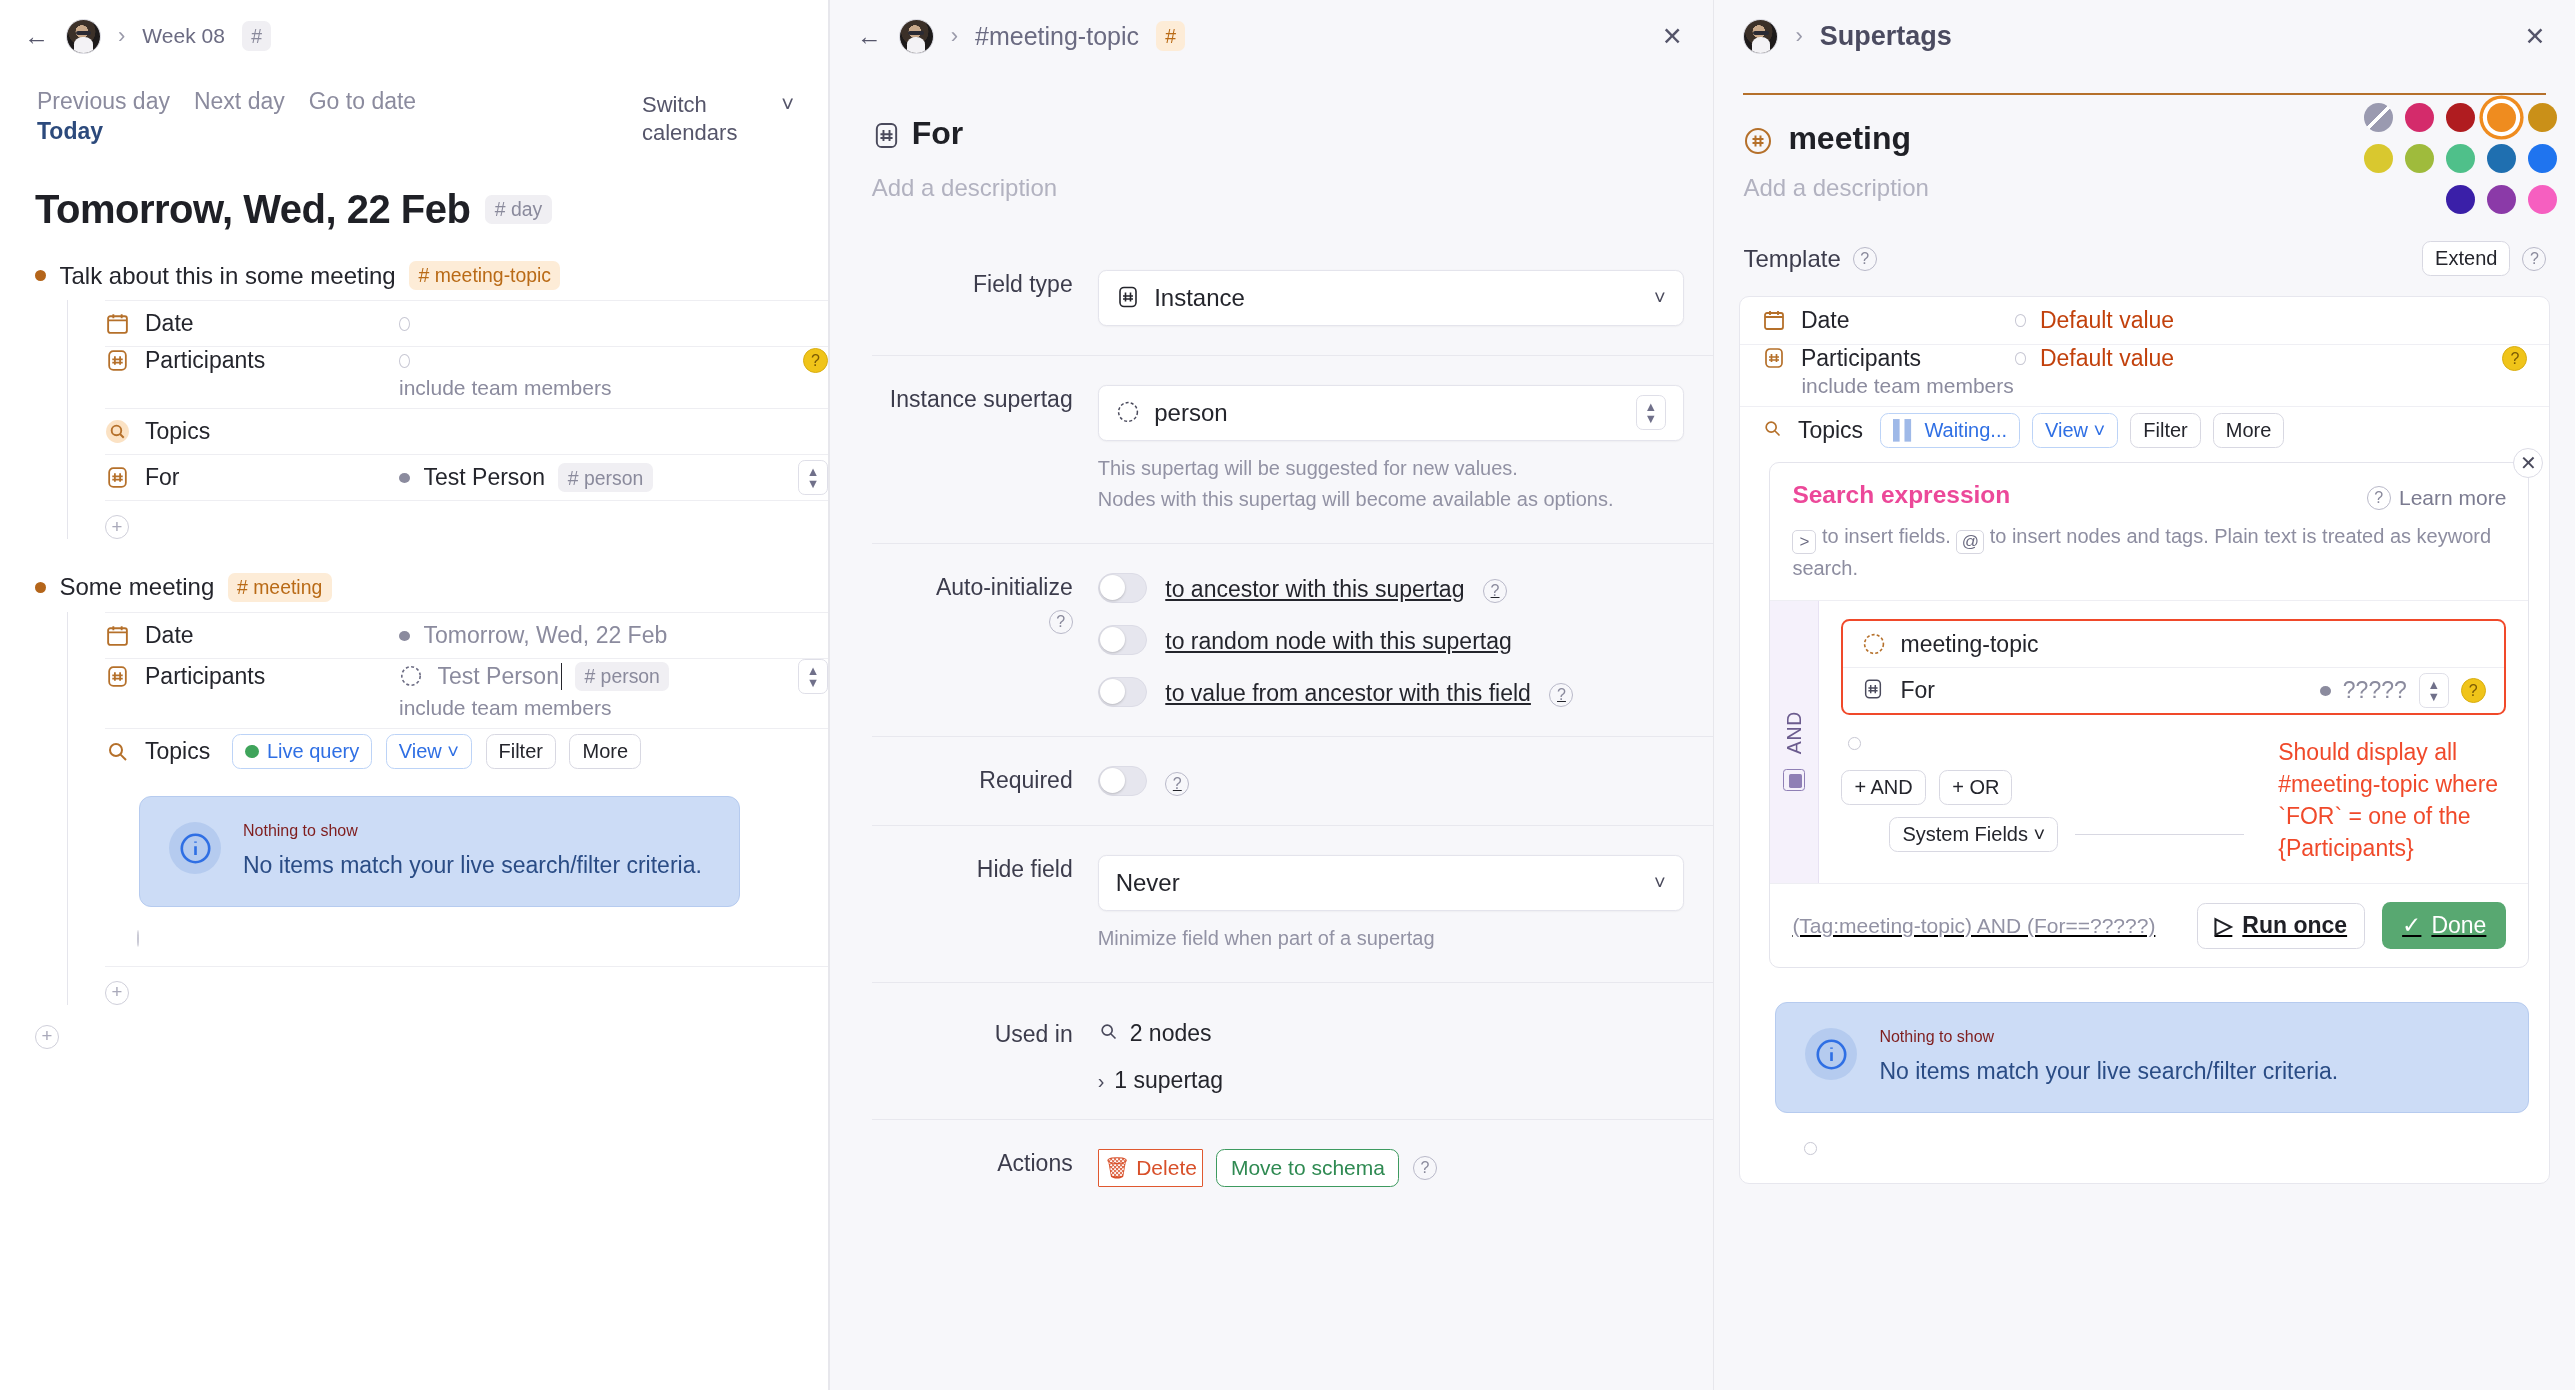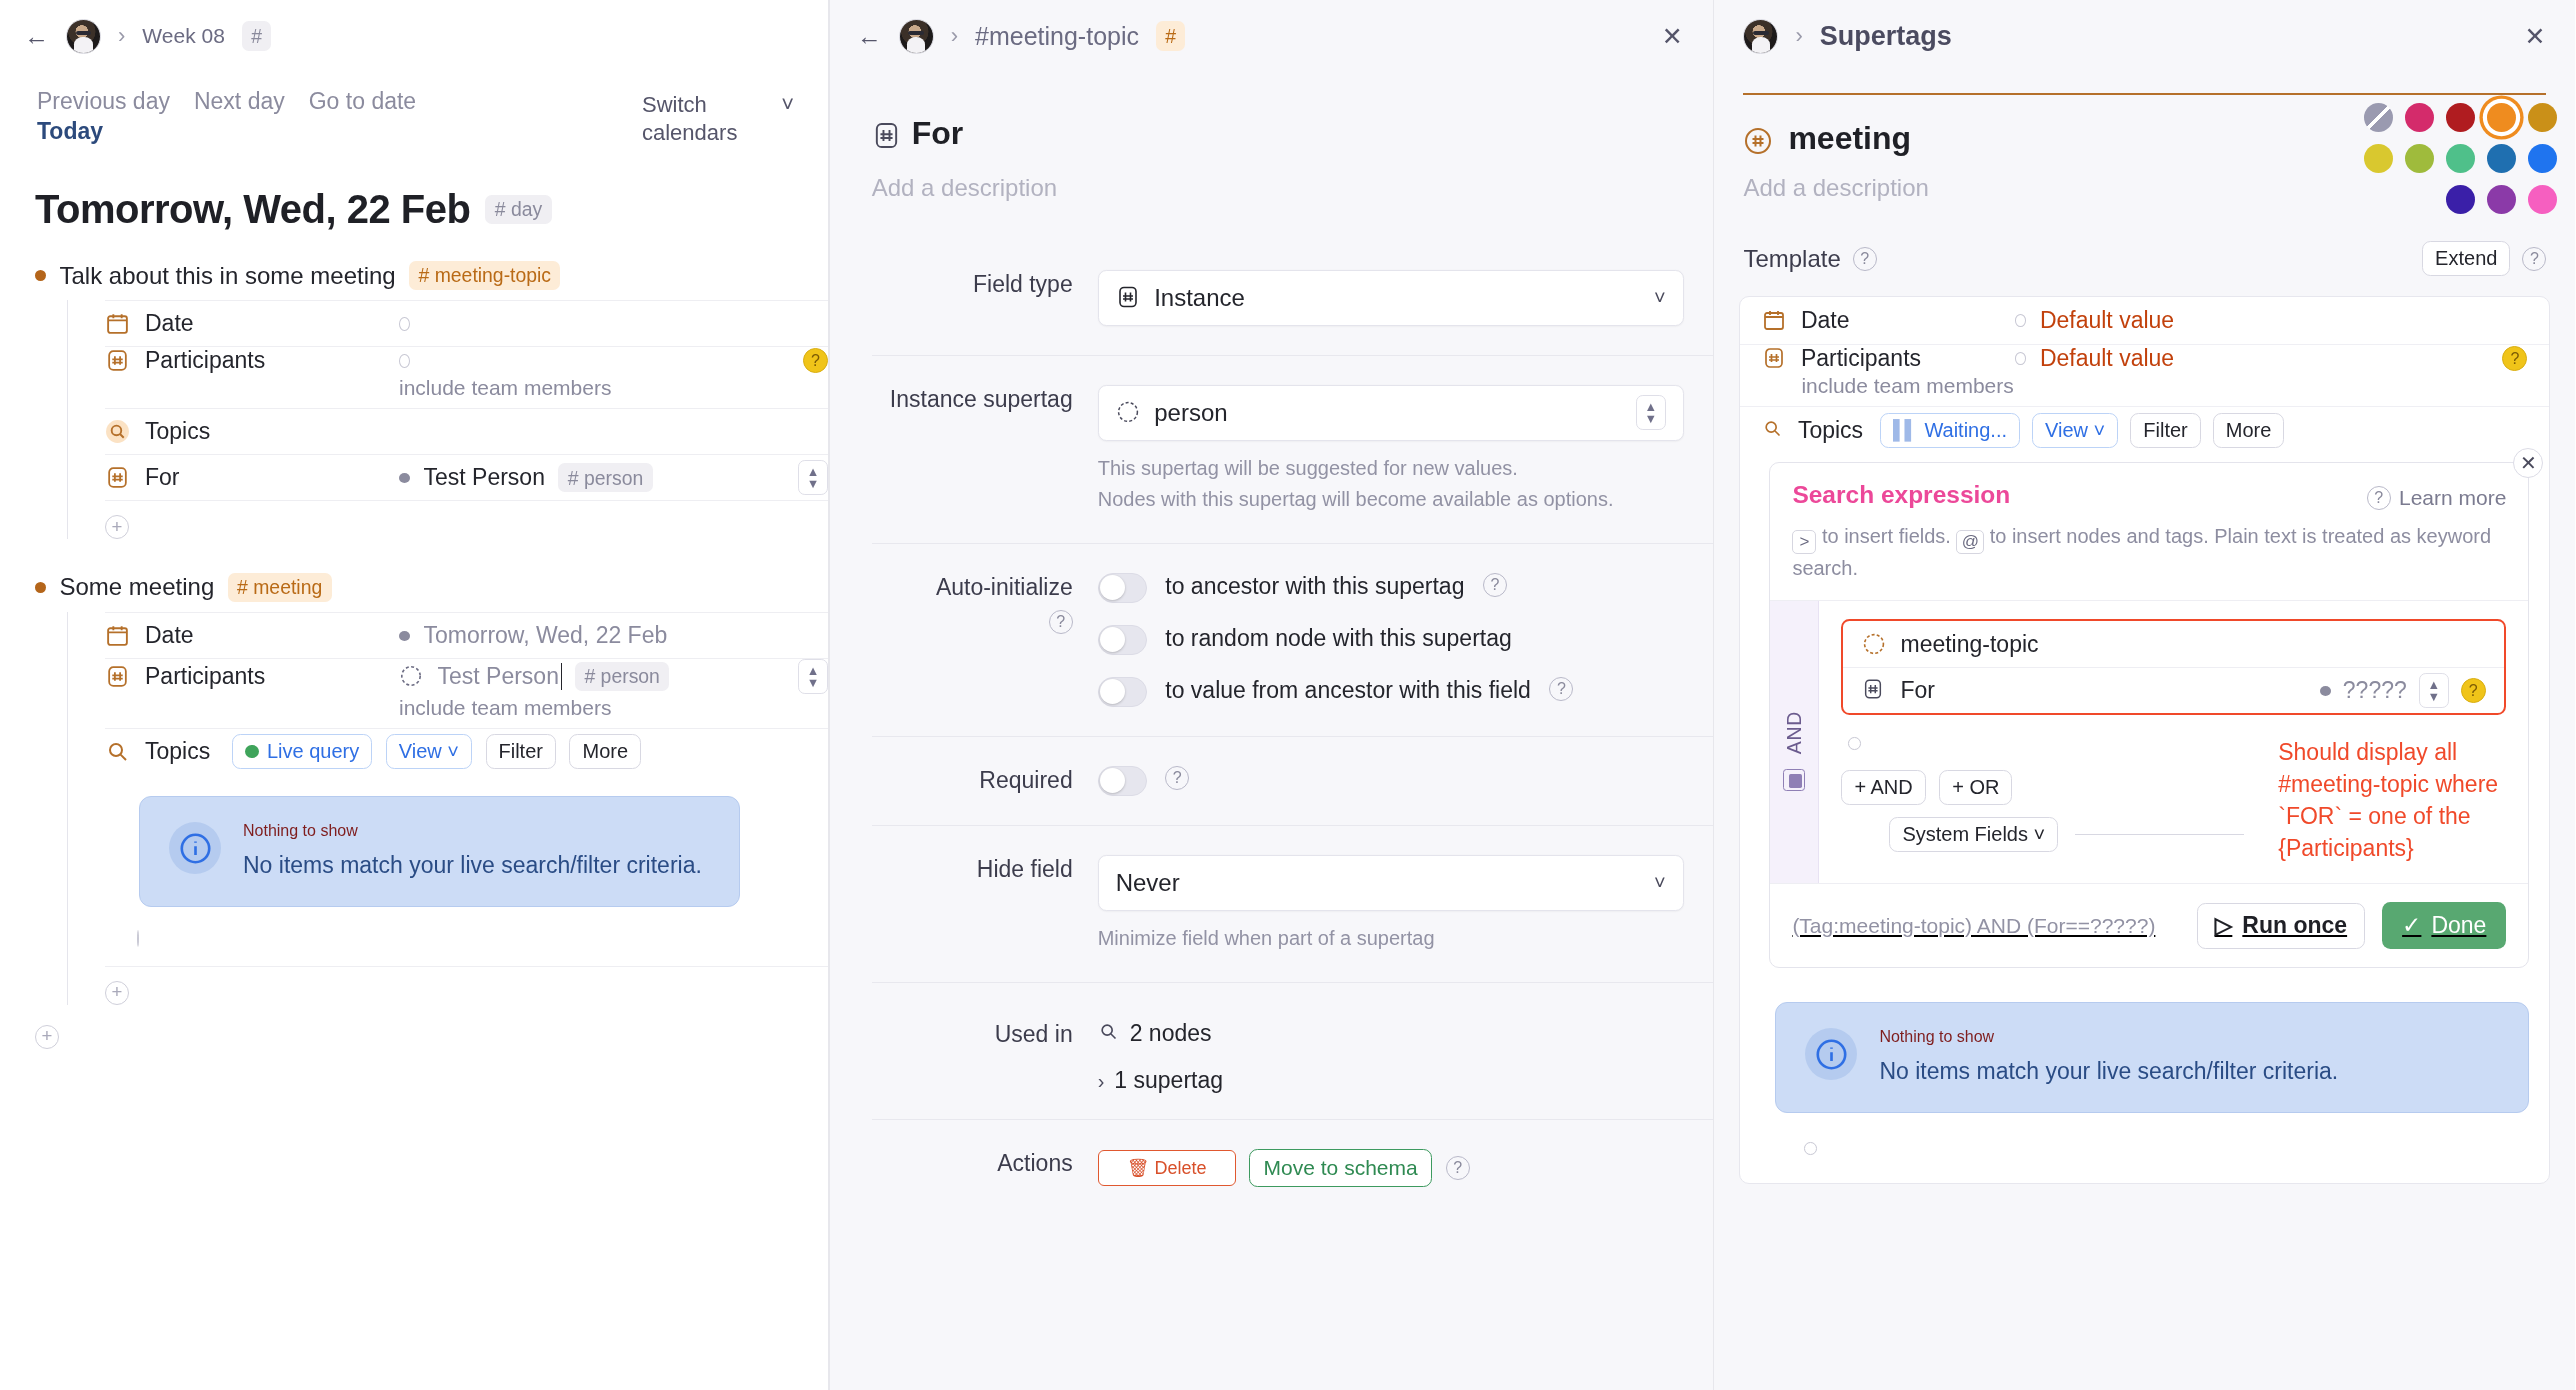--- a/index.html
+++ b/index.html
@@ -130,28 +130,28 @@
   }
   .select .caret { margin-left:auto; color:#4a4a5c; font-size:20px; }
   .hint { font-size:20px; color:#9292a4; line-height:1.45; margin-top:13.5px; }
 
   .toggle {
     width:49px;height:30px;border-radius:15px;background:#e6e6ee;border:1.7px solid #dcdce6;
     position:relative; flex:0 0 49px; cursor:pointer;
   }
   .toggle::after{ content:""; position:absolute; left:1.7px; top:0.8px; width:25px;height:25px;
     border-radius:50%; background:#fff; box-shadow:0 0.8px 2.5px rgba(0,0,0,.22); }
-  .togrow { display:flex; align-items:flex-start; gap:18.6px; margin-bottom:22px; font-size:23px; color:#24252c; }
+  .togrow { display:flex; align-items:flex-end; gap:18.6px; margin-bottom:22px; font-size:23px; color:#24252c;text-decoration:underline; }
   .togrow:last-child { margin-bottom:0; }
   .qmark {
     width:24px;height:24px;border-radius:50%;border:1.7px solid #b9b9c9;color:#8a8a9c;
     display:flex;align-items:center;justify-content:center;font-size:16px;flex:0 0 24px;
   }
   .usedin { font-size:23px; color:#24252c; display:flex; align-items:center; gap:10px; }
-  .btn-del { border:1.7px solid #e0582f; color:#d8502a; background:#fff; border-radius:6px; padding:6px 28px; font-size:18px; cursor:pointer; }
+  .btn-del { border:1.7px solid #e0582f; color:#d8502a; background:#fff; border-radius:1px; padding:6px 5px; font-size:21px; cursor:pointer; }
   .btn-mov { border:1.7px solid #3d9a5f; color:#2f8a52; background:#fff; border-radius:8.4px; padding:6px 13.5px; font-size:21px; cursor:pointer; }
 
   
   .right { width: 861px; flex:0 0 861px; background:#f7f7fa; }
   .right-head { display:flex; align-items:center; justify-content:space-between; padding: 18.6px 30px 0 29px; }
   .right-head h3 { font-size:27px; color:#4b4b60; }
   .rule-orange { height:2.5px; background:#b5702a; margin: 39px 29px 0 29px; }
   .tag-title { display:flex; align-items:center; gap:15px; margin: 25px 0 0 29px; }
   .tag-title h2 { font-size:32px; color:#1f2026; }
   .tag-desc { margin: 17px 0 0 29px; font-size:24px; color:#b2b2c0; }

